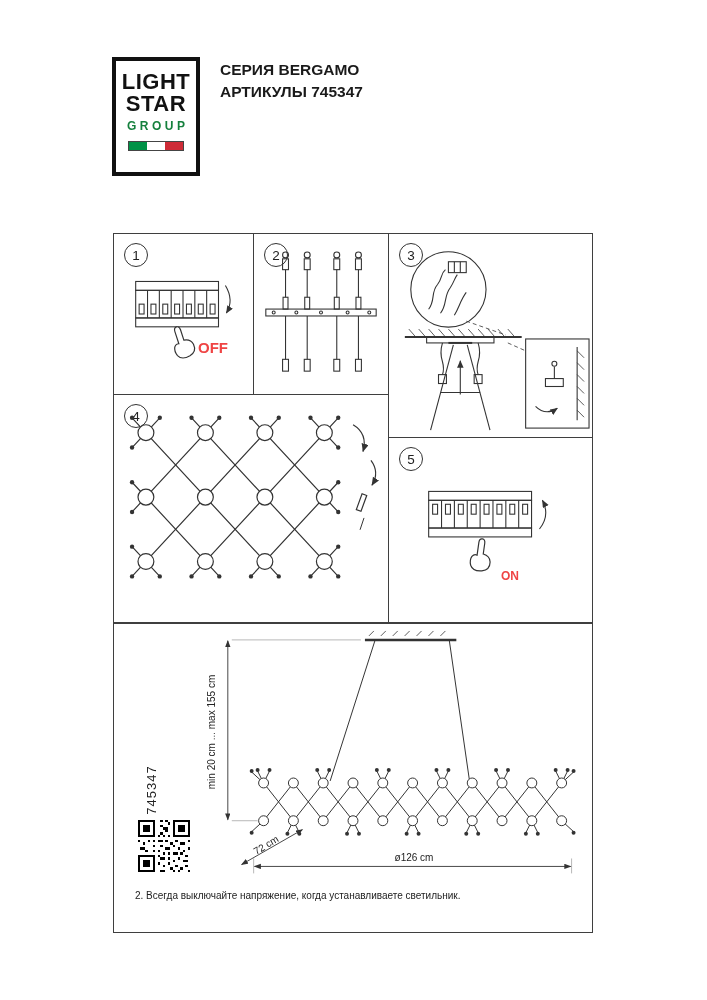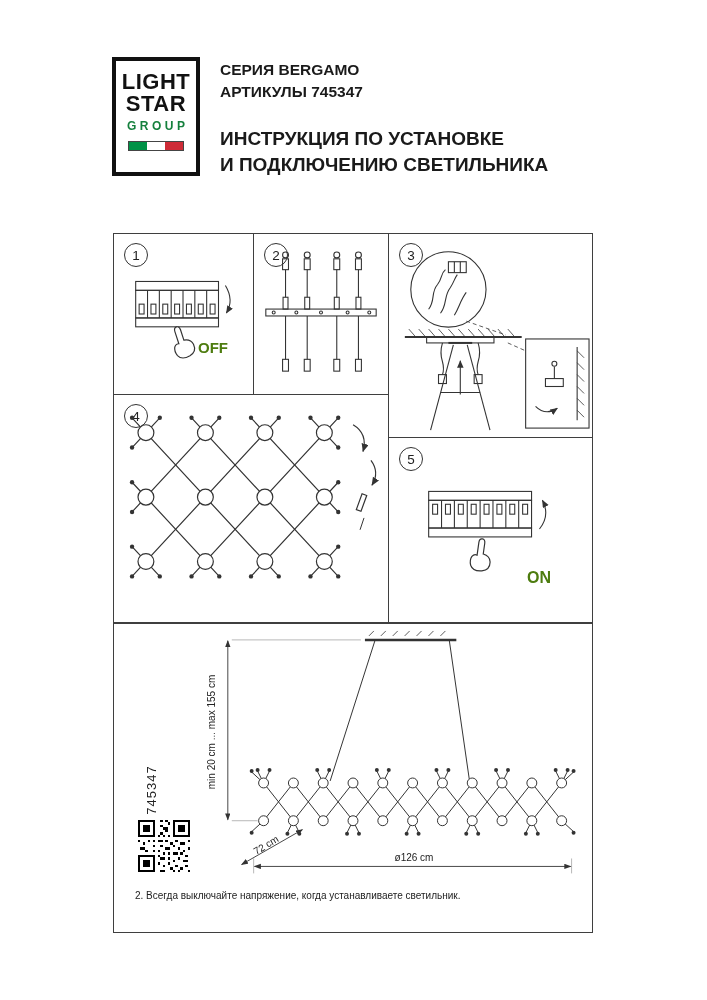--- a/index.html
+++ b/index.html
@@ -13,21 +13,21 @@
   .logo-flag { display:flex; width:56px; height:10px; border:1px solid #444; margin-top:8px; }
   .logo-flag span { flex:1; }
 
   .header-block { position:absolute; top:47px; right:107px; width:380px; text-align:left; }
   .header-series { font-size:15.5px; font-weight:bold; line-height:1.45; }
   .header-title { font-size:19px; font-weight:bold; line-height:1.35; margin-top:22px; }
 
   .panel { position:absolute; border:1.2px solid #3f3f3f; background:#fff; }
   .step-circle { position:absolute; left:10px; top:9px; width:24px; height:24px; border:1.2px solid #333; border-radius:50%; display:flex; align-items:center; justify-content:center; font-size:13.5px; color:#222; }
   .fill-svg { position:absolute; left:0; top:0; width:100%; height:100%; }
-  .label { position:absolute; color:#4d7c0f; }
+  .label { position:absolute; color:#ef4444; }
   .anchor { position:absolute; width:0; height:0; }
   .anchor > span { position:absolute; left:0; top:0; white-space:nowrap; display:block; color:#222; }
   .notes { position:absolute; left:21px; top:264px; font-size:10px; line-height:1.55; color:#222; }
 </style>
 </head>
 <body>
 
 <div class="page">
 
   <div class="logo">
@@ -37,24 +37,20 @@
     <div class="logo-flag">
       <span style="background:#009246"></span>
       <span style="background:#ffffff"></span>
       <span style="background:#ce2b37"></span>
     </div>
   </div>
 
   <div class="header-block">
     <div class="header-series">СЕРИЯ BERGAMO</div>
     <div class="header-series">АРТИКУЛЫ 745347</div>
-    <div class="header-title">
-      <div>ИНСТРУКЦИЯ ПО УСТАНОВКЕ</div>
-      <div>И ПОДКЛЮЧЕНИЮ СВЕТИЛЬНИКА</div>
-    </div>
   </div>
 
   <div class="panel" style="left:113px;top:221px;width:141px;height:162px">
     <div class="step-circle">1</div>
     <svg class="fill-svg" viewBox="0 0 141 162">
       <defs>
           <marker id="ah1" markerWidth="9" markerHeight="9" refX="6.5" refY="3" orient="auto">
             <path d="M0,0L7,3L0,6z" fill="#333"></path>
           </marker>
         </defs>
@@ -250,21 +246,21 @@
           <rect x="96" y="67" width="5" height="10"></rect>
           <rect x="109" y="67" width="5" height="10"></rect>
           <rect x="122" y="67" width="5" height="10"></rect>
           <rect x="135" y="67" width="5" height="10"></rect>
         <path d="M152,92 q11,-14 3,-29" marker-end="url(#ah5)"></path>
       </g>
       <g transform="translate(94,104) rotate(8)">
         <path d="M-3,15 L-3,2 Q-3,-2 0,-2 Q3,-2 3,2 L3,13 Q10,14 11,20 Q12,28 4,30 Q-5,32 -8,26 Q-10,21 -8,17 Q-6,14 -3,15 z" fill="#fff" stroke="#333" stroke-width="1.2"></path>
       </g>
     </svg>
-    <span class="label" style="left:138px;top:131px;font-size:16px;font-weight:600">ON</span>
+    <span class="label" style="left:112px;top:131px;font-size:12px;font-weight:600">ON</span>
   </div>
 
   <div class="panel" style="left:113px;top:611px;width:480px;height:310px">
     <svg class="fill-svg" viewBox="0 0 480 310">
       <defs>
           <marker id="ah6" markerWidth="10" markerHeight="10" refX="7" refY="3" orient="auto-start-reverse">
             <path d="M0,0L8,3L0,6z" fill="#333"></path>
           </marker>
         </defs>
       <g stroke="#333" fill="none" stroke-width="1">

